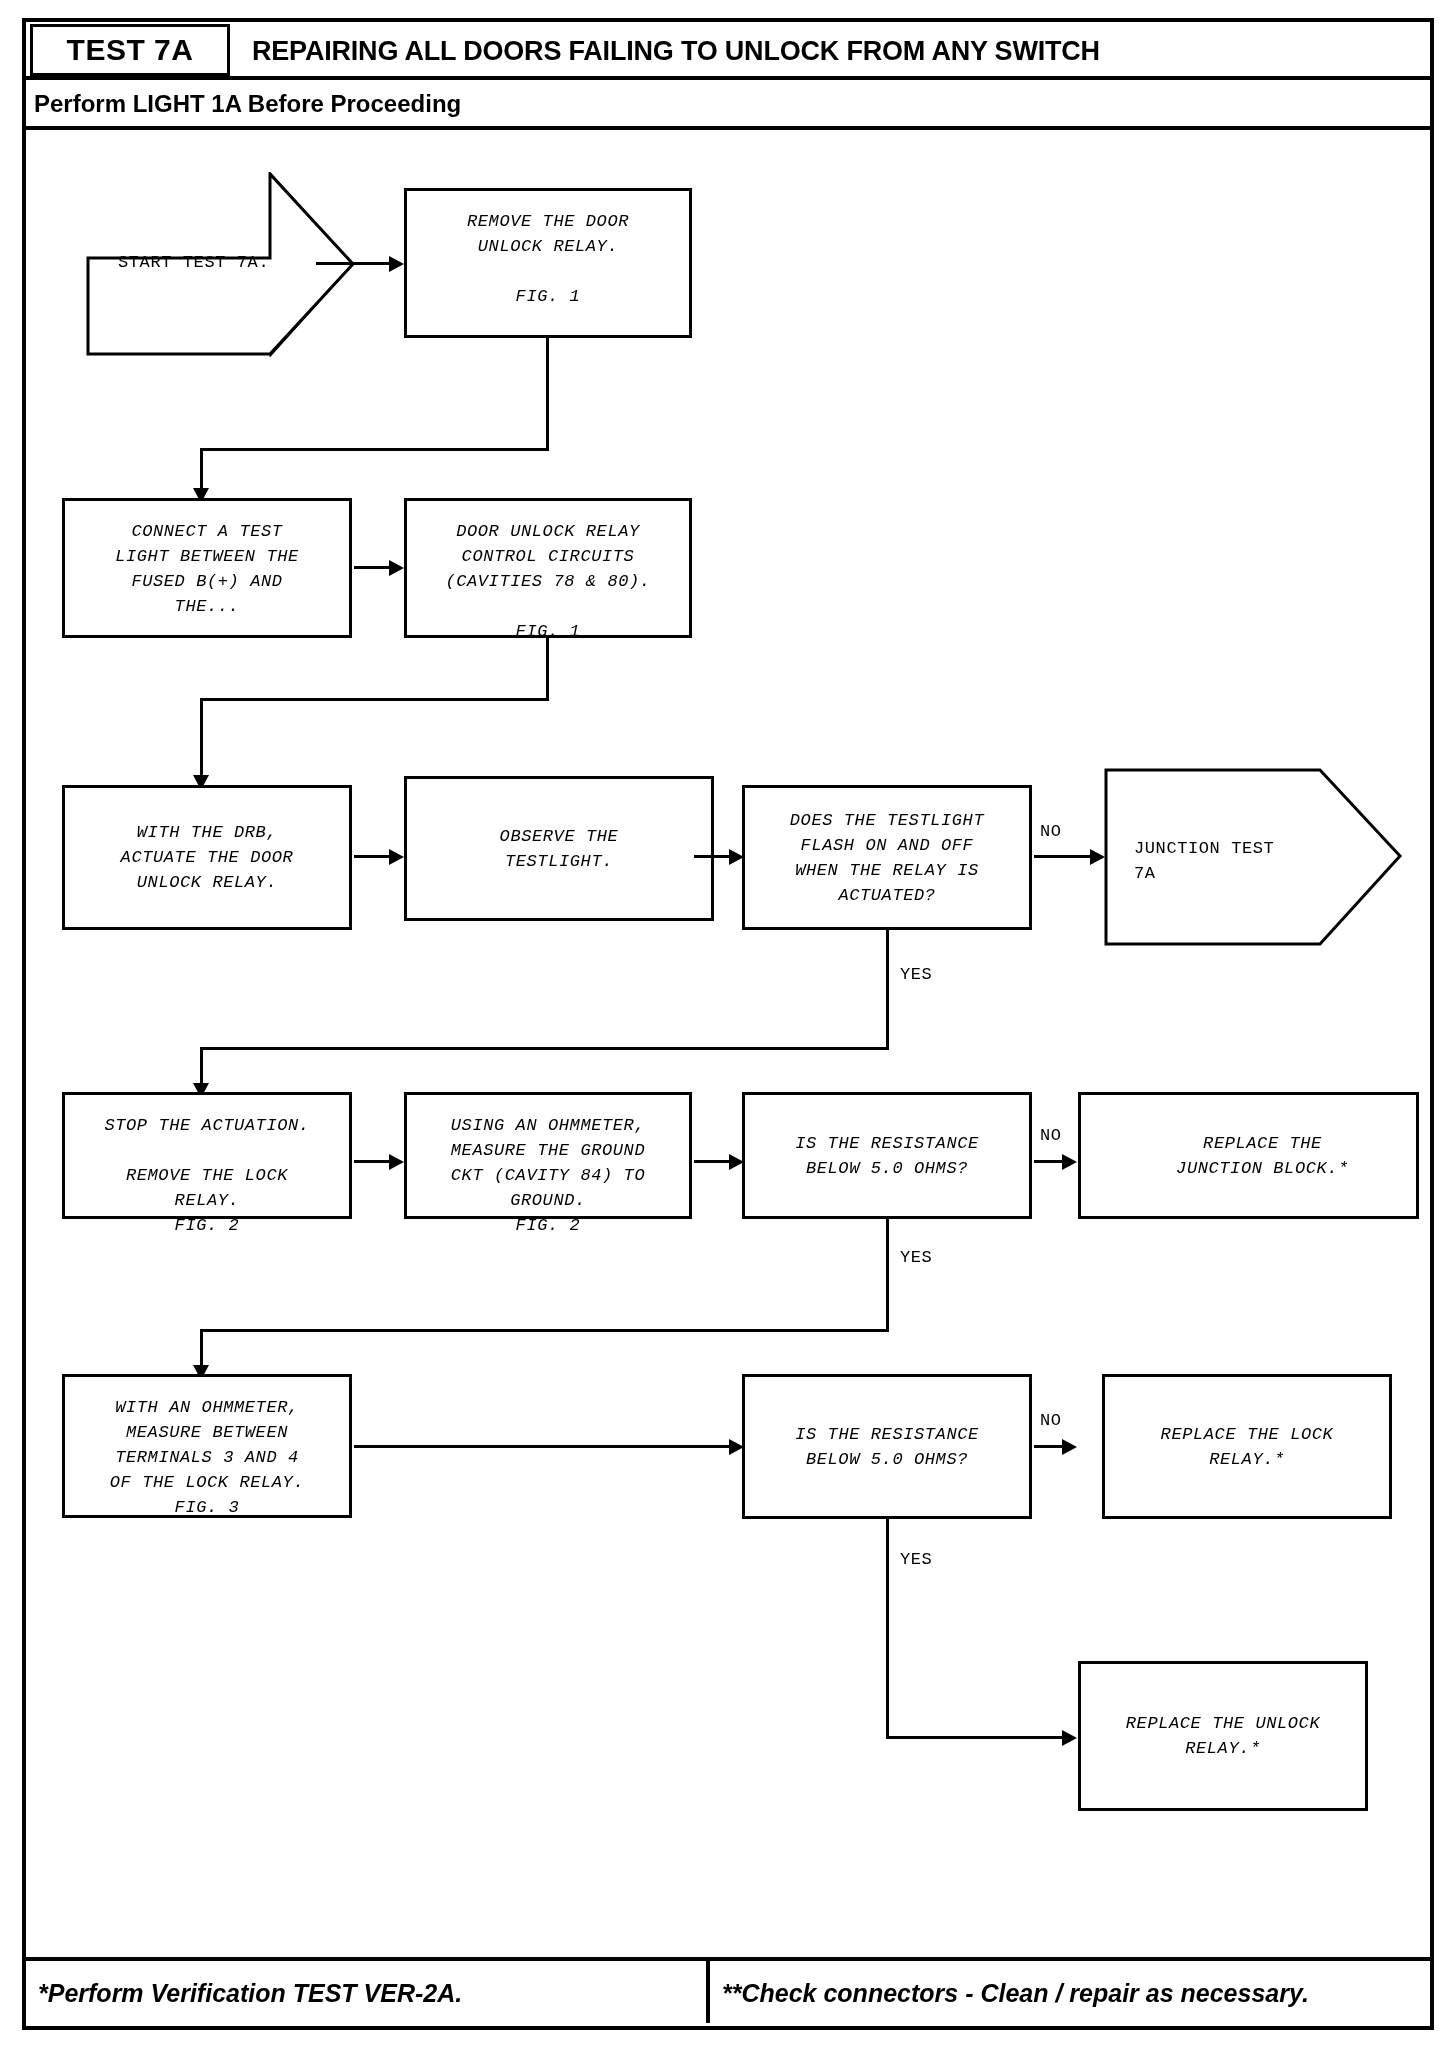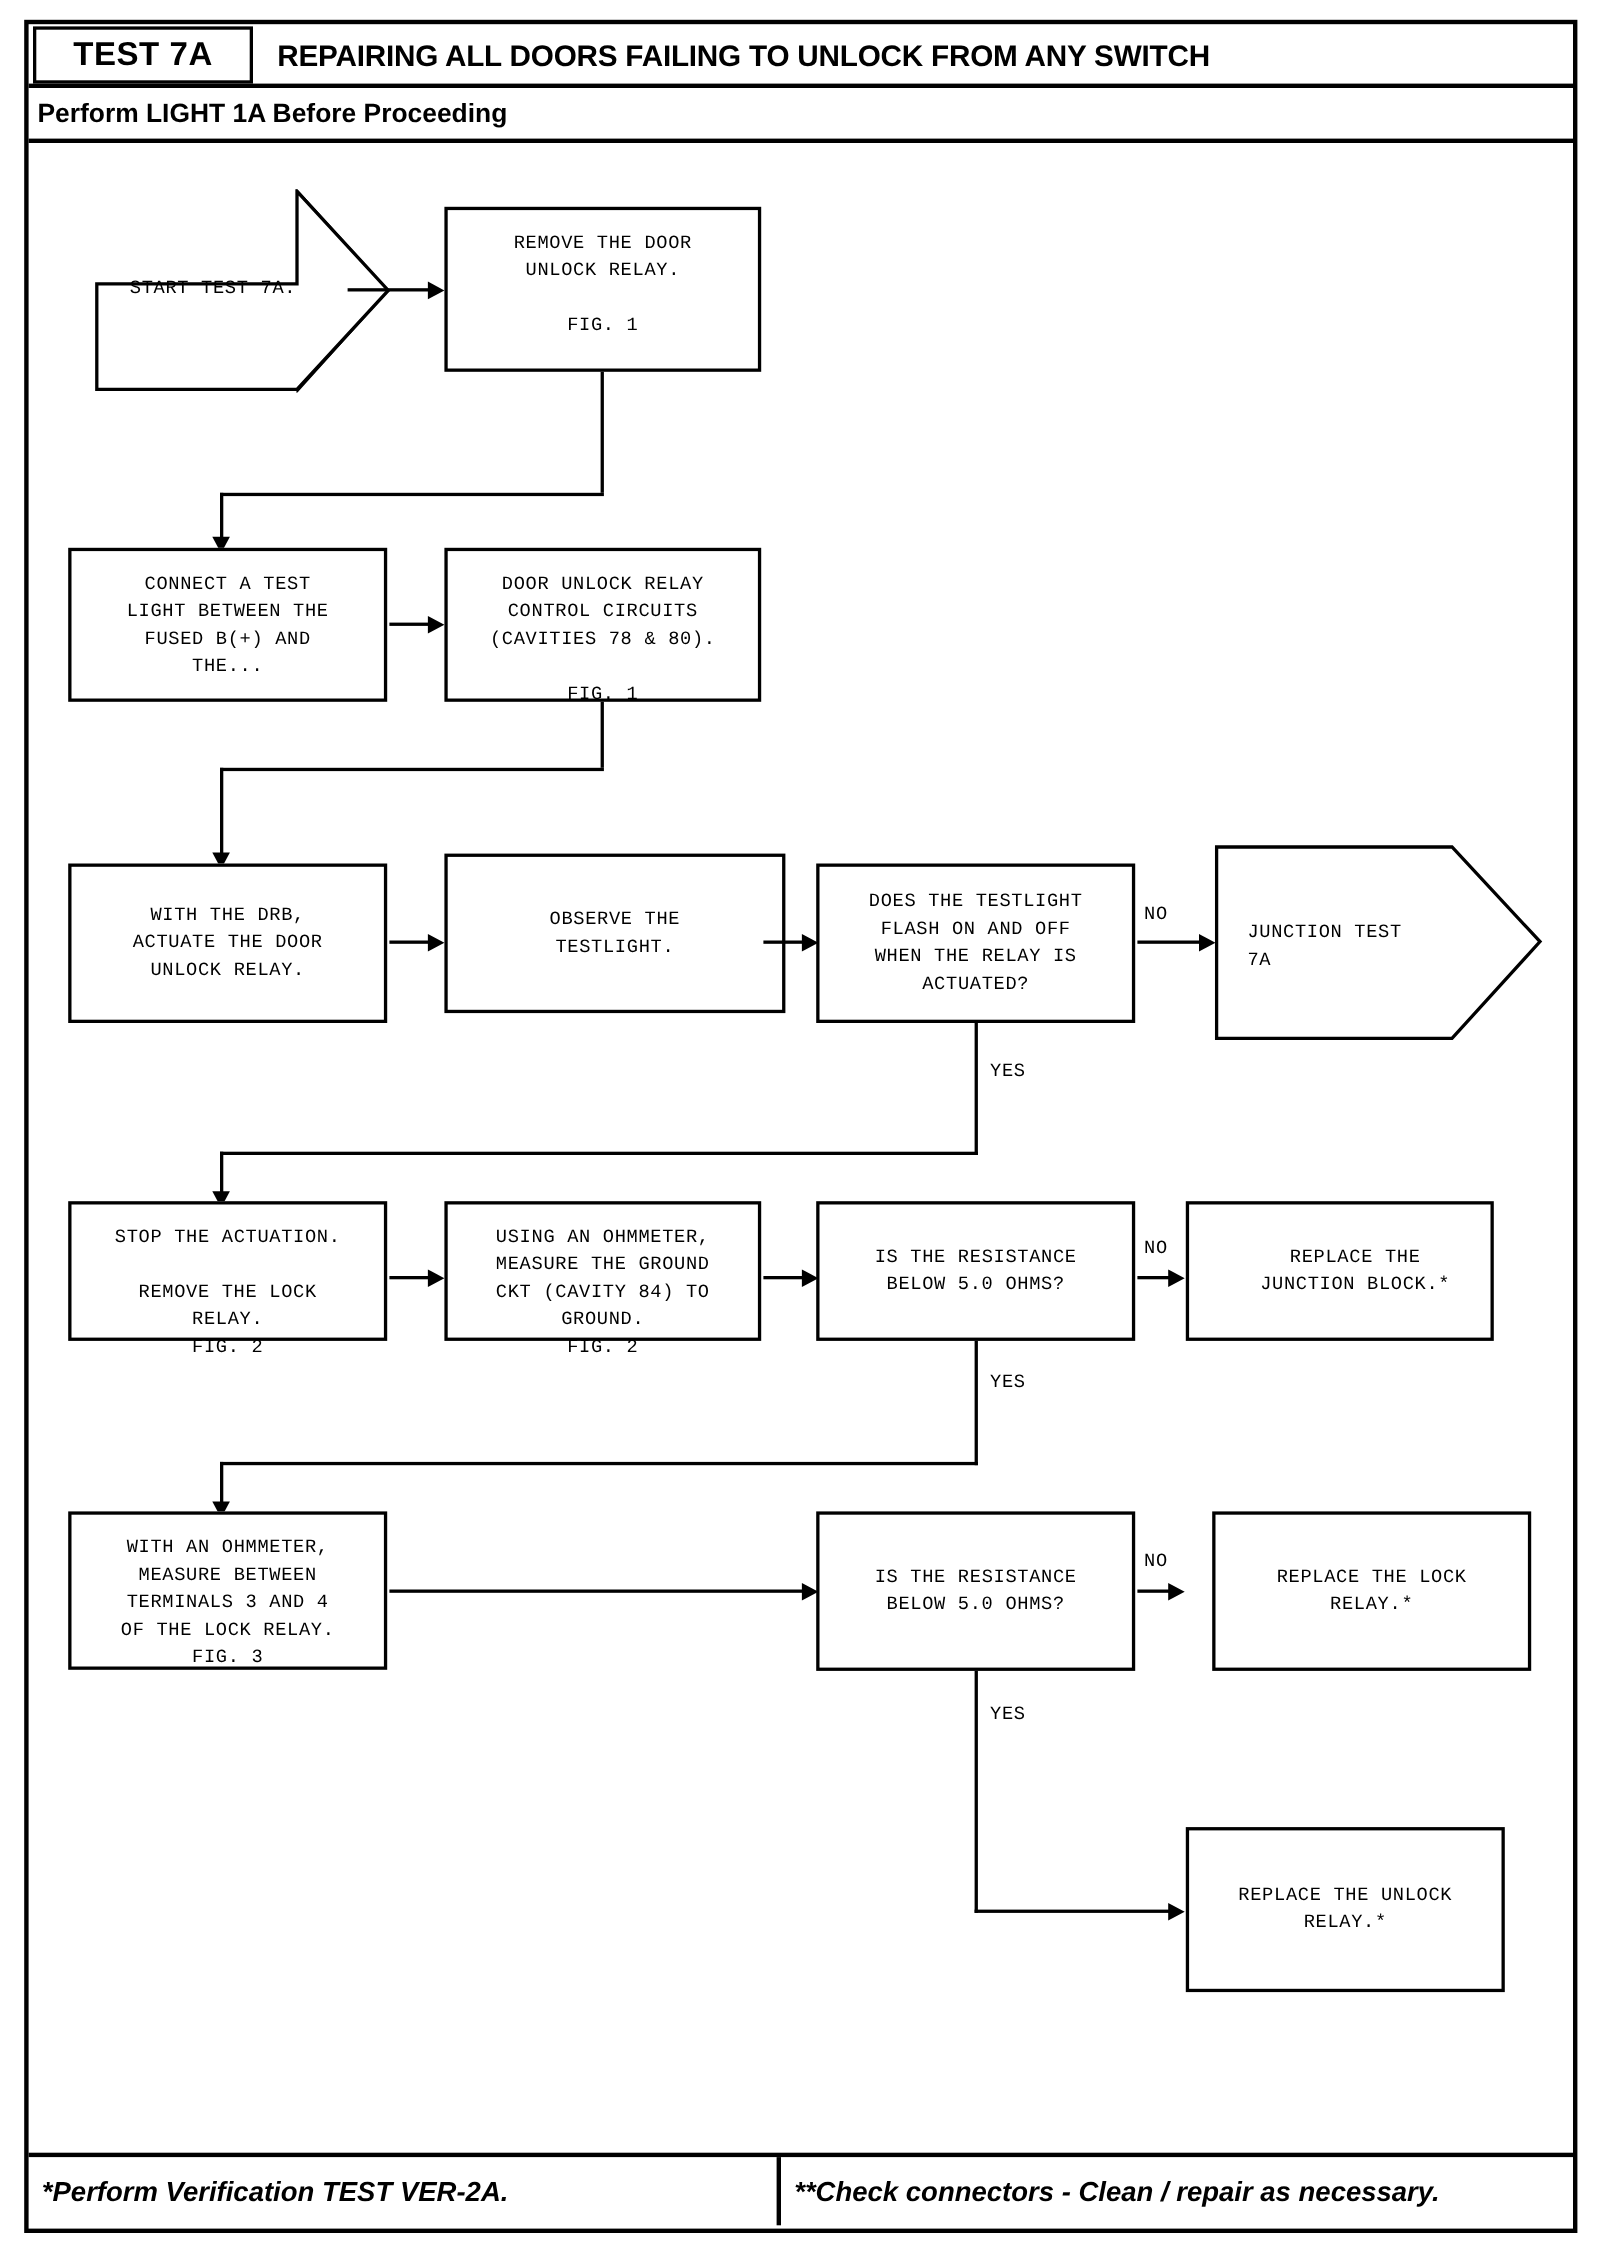--- a/index.html
+++ b/index.html
@@ -146,20 +146,21 @@
     position: absolute;
     border: 3px solid #000;
     box-sizing: border-box;
     background: #fff;
     font-family: "Liberation Mono", monospace;
     font-size: 17px;
     line-height: 25px;
     color: #000;
     white-space: pre-line;
     letter-spacing: 0.6px;
+    font-style: italic;
   }
   .node.center {
     display: flex;
     align-items: center;
     justify-content: center;
     text-align: center;
   }
   .node.topcenter {
     display: flex;
     align-items: flex-start;
@@ -337,21 +338,21 @@
 CKT (CAVITY 84) TO
 GROUND.
 FIG. 2</span>
   </div>
 
   <div class="node center" style="left:742px; top:1092px; width:290px; height:127px;">
     <span>IS THE RESISTANCE
 BELOW 5.0 OHMS?</span>
   </div>
 
-  <div class="node center" style="left:1078px; top:1092px; width:280px; height:127px;padding-left:28px;">
+  <div class="node center" style="left:1078px; top:1092px; width:341px; height:127px;padding-left:28px;">
     <span>REPLACE THE
 JUNCTION BLOCK.*</span>
   </div>
 
   <div class="ln lnh" style="left:354px; top:1160px; width:38px;"></div>
   <div class="arrowhead ah-right" style="left:389px; top:1154px;"></div>
 
   <div class="ln lnh" style="left:694px; top:1160px; width:38px;"></div>
   <div class="arrowhead ah-right" style="left:729px; top:1154px;"></div>
 

